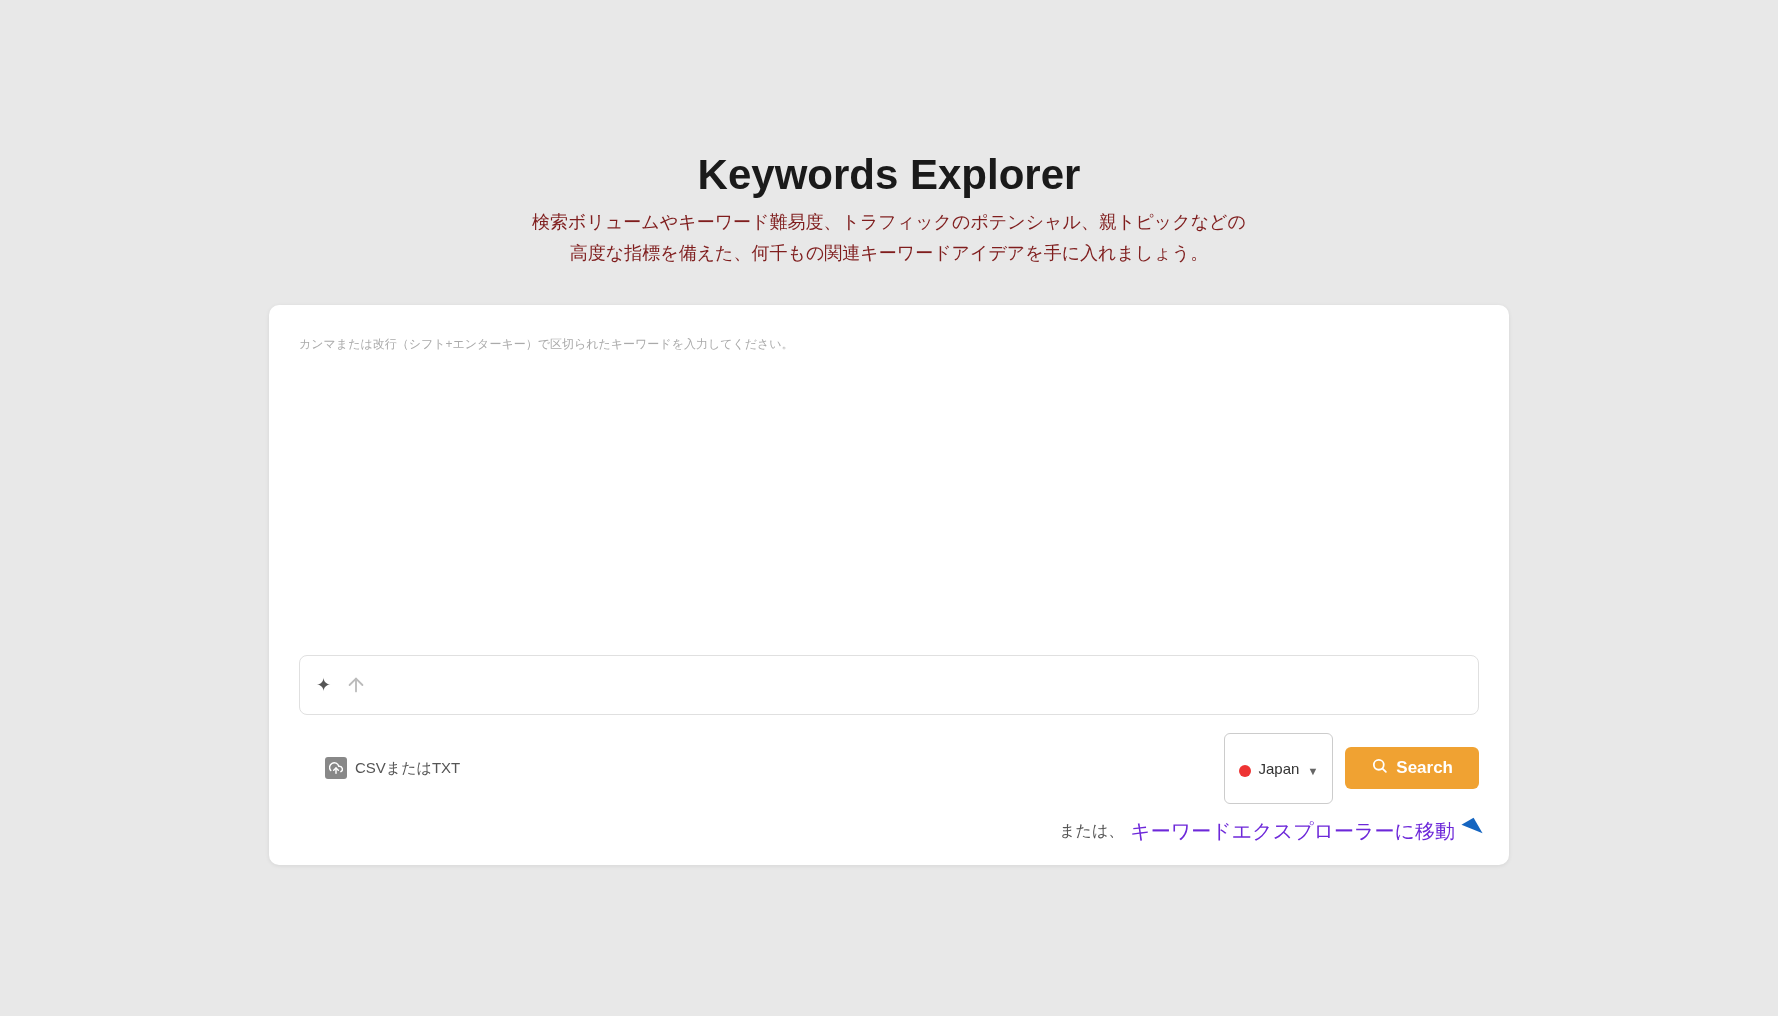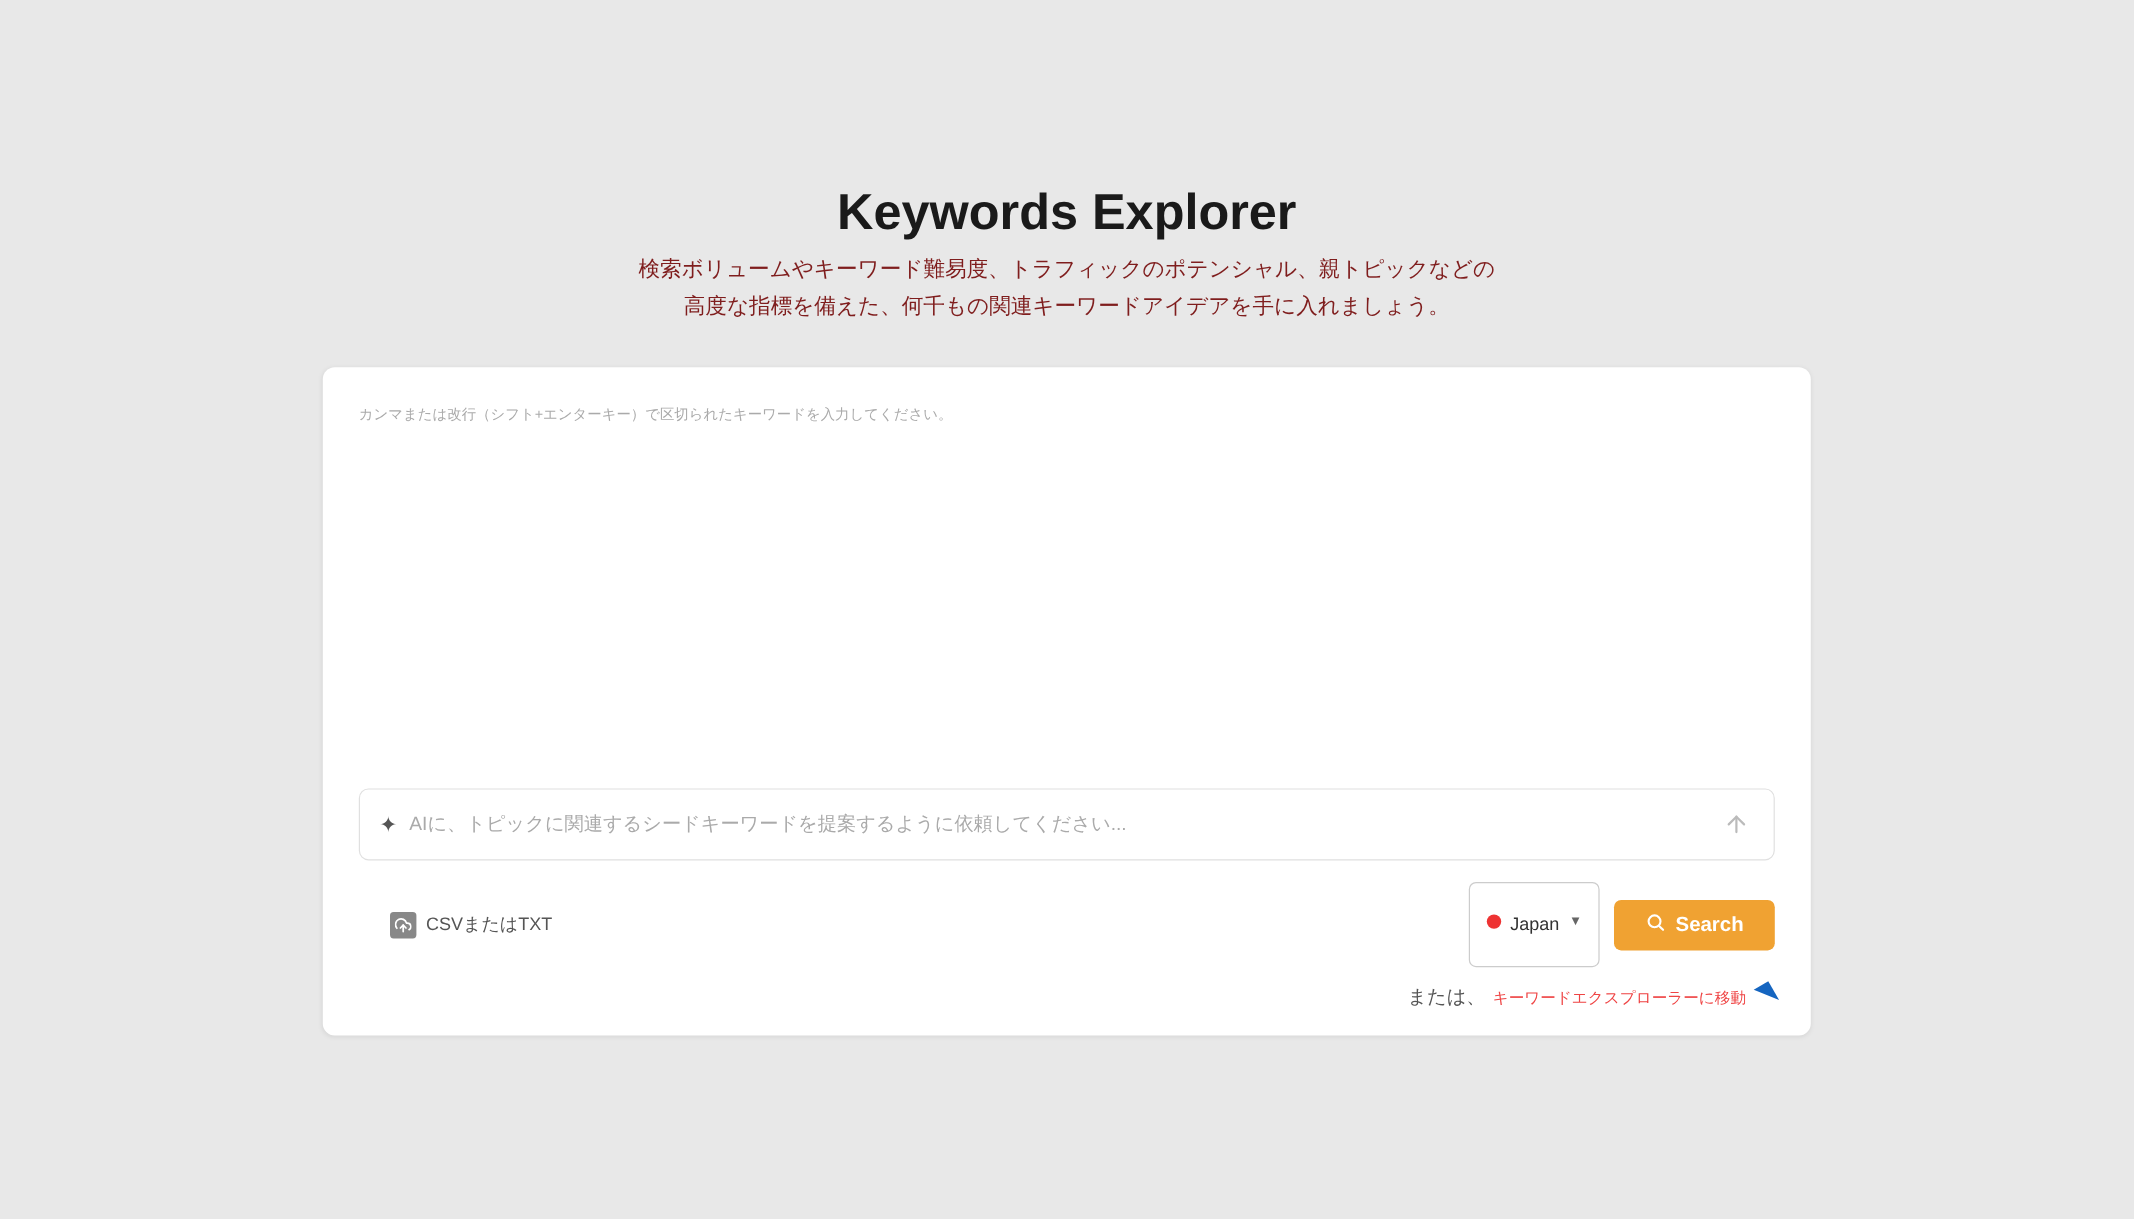--- a/index.html
+++ b/index.html
@@ -136,21 +136,21 @@
     }
 
     .right-controls {
       display: flex;
       align-items: center;
       gap: 12px;
     }
 
     .country-selector {
       display: flex;
-      align-items: flex-start;
+      align-items: flex-end;
       gap: 8px;
       border: 1.5px solid #ccc;
       border-radius: 6px;
       padding: 26px 14px;
       font-size: 15px;
       color: #333;
       background: white;
       cursor: pointer;
     }
 
@@ -191,23 +191,23 @@
       align-items: center;
       justify-content: flex-end;
       margin-top: 14px;
       font-size: 16px;
       color: #555;
       gap: 6px;
       font-family: Liberation Serif, serif;
     }
 
     .explorer-link {
-      color: #ef4444;
+      color: #6d28d9;
       text-decoration: none;
-      font-size: 13px;
+      font-size: 20px;
       cursor: pointer;
     }
 
     .cursor-arrow {
       display: inline-block;
       margin-left: 4px;
       vertical-align: middle;
     }
 
     
@@ -229,21 +229,20 @@
   <h1 class="page-title">Keywords Explorer</h1>
 
   <p class="page-subtitle">検索ボリュームやキーワード難易度、トラフィックのポテンシャル、親トピックなどの高度な指標を備えた、何千もの関連キーワードアイデアを手に入れましょう。</p>
 
   <div class="main-card">
 
     <textarea class="keyword-textarea" placeholder="カンマまたは改行（シフト+エンターキー）で区切られたキーワードを入力してください。" style=""></textarea>
 
     <div class="ai-bar">
       <span class="ai-icon">✦</span>
-      <span class="ai-placeholder">AIに、トピックに関連するシードキーワードを提案するように依頼してください...</span>
       <div class="ai-send-icon">
         <svg width="22" height="22" viewBox="0 0 24 24" fill="none" stroke="#bbb" stroke-width="2" stroke-linecap="round" stroke-linejoin="round">
           <line x1="12" y1="19" x2="12" y2="5"></line>
           <polyline points="5 12 12 5 19 12"></polyline>
         </svg>
       </div>
     </div>
 
     <div class="bottom-bar">
 

